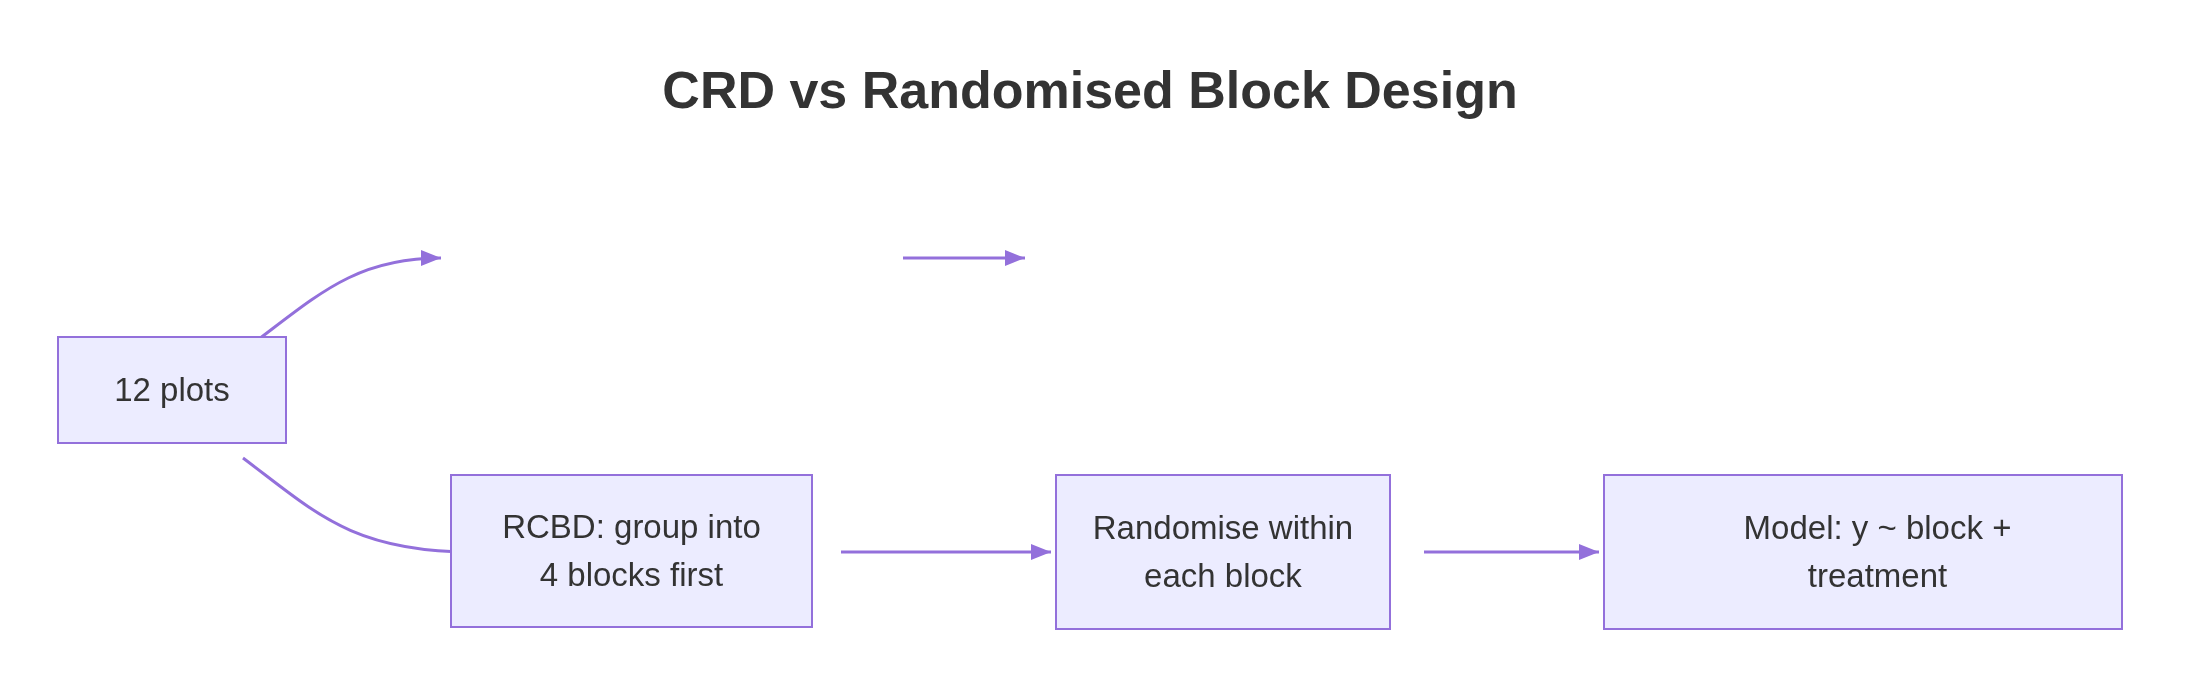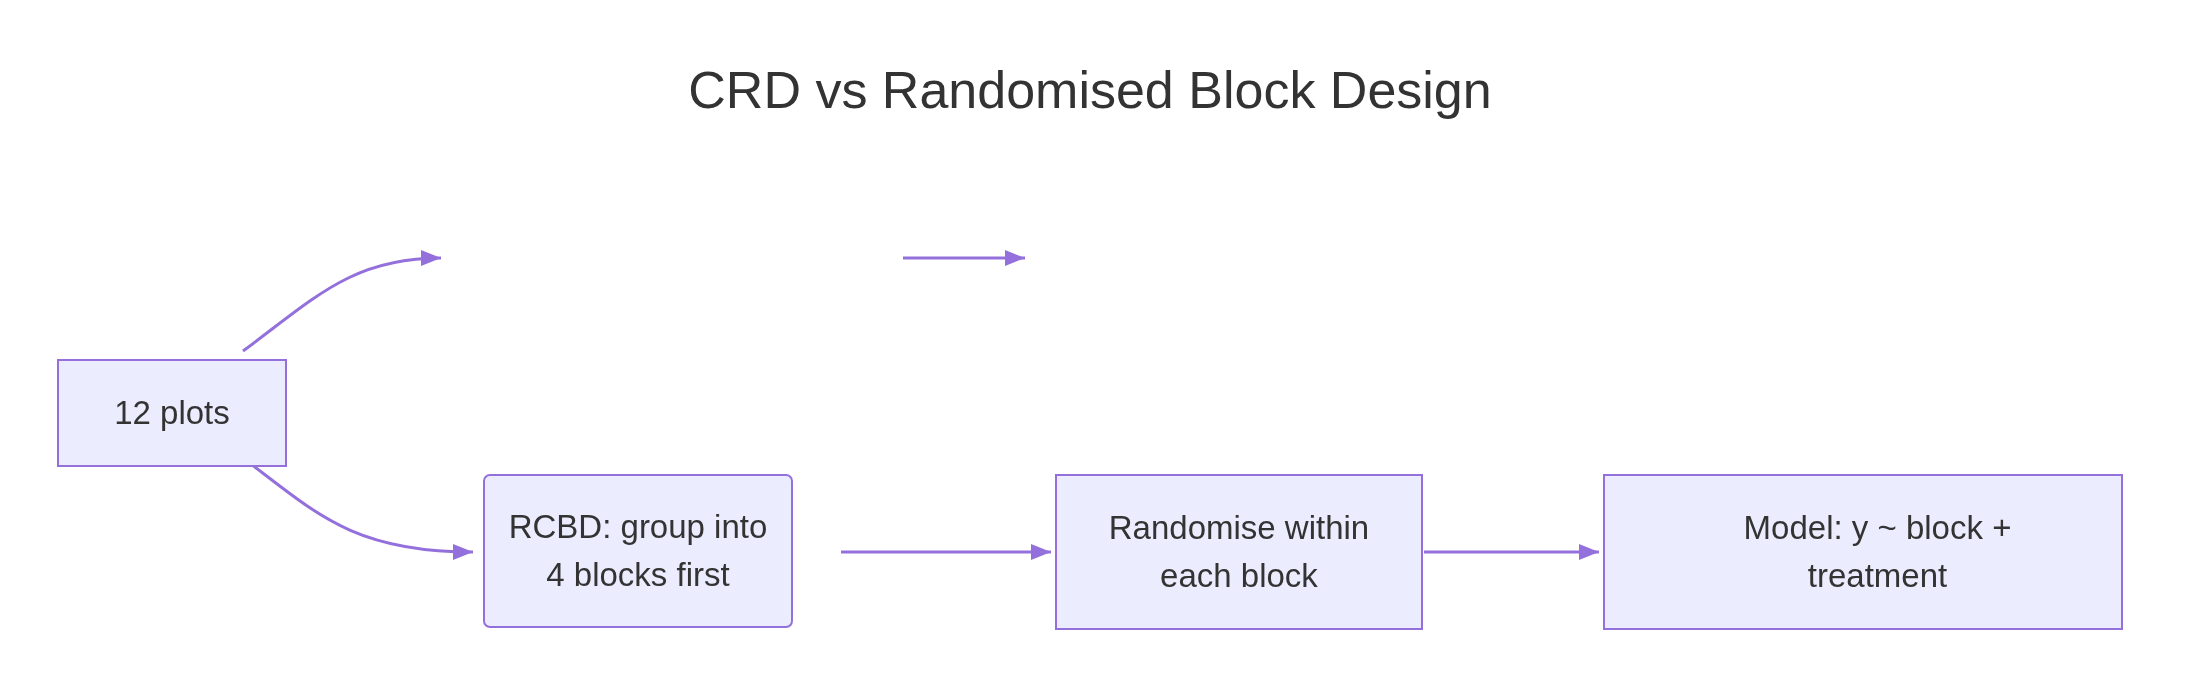--- a/index.html
+++ b/index.html
@@ -18,21 +18,21 @@
     overflow: hidden;
     position: relative;
   }
   .canvas { position: absolute; inset: 0; width: 2194px; height: 690px; }
 
   .diagram-title {
     position: absolute;
     left: 0; top: 60px; width: 2180px;
     text-align: center;
     font-size: 52px;
-    font-weight: 400;
+    font-weight: 700;
     color: var(--text);
     letter-spacing: 0px;
   }
 
   svg.edges { position: absolute; inset: 0; width: 2194px; height: 690px; }
   svg.edges path.edge {
     fill: none;
     stroke: var(--edge);
     stroke-width: 3px;
   }
@@ -44,25 +44,25 @@
     border: 2px solid var(--node-border);
     display: flex;
     align-items: center;
     justify-content: center;
     text-align: center;
     color: var(--text);
     font-size: 33px;
     line-height: 1.45;
     white-space: pre-line;
   }
-  #node-plots      { left: 57px;   top: 359px; width: 230px; height: 108px; }
+  #node-plots      { left: 57px;   top: 336px; width: 230px; height: 108px; }
   #node-crd        { left: 445px;  top: 180px; width: 458px; height: 157px; }
   #node-crd-model  { left: 1029px; top: 204px; width: 419px; height: 106px; }
-  #node-rcbd       { left: 483px;  top: 474px; width: 310px; height: 154px; border-radius: 7px; }
-  #node-randomise  { left: 1055px; top: 474px; width: 368px; height: 156px; }
+  #node-rcbd       { left: 450px;  top: 474px; width: 363px; height: 154px; }
+  #node-randomise  { left: 1055px; top: 474px; width: 336px; height: 156px; }
   #node-rcbd-model { left: 1603px; top: 474px; width: 520px; height: 156px; padding-left: 29px; }
 </style>
 </head>
 <body>
 
 <div class="canvas">
 
   <div class="diagram-title">CRD vs Randomised Block Design</div>
 
   <svg class="edges" viewBox="0 0 2194 690" xmlns="http://www.w3.org/2000/svg">

